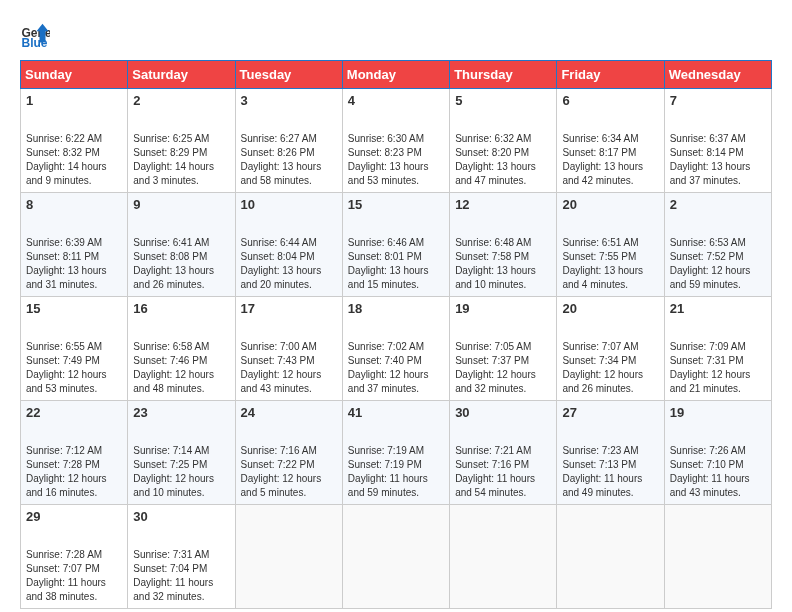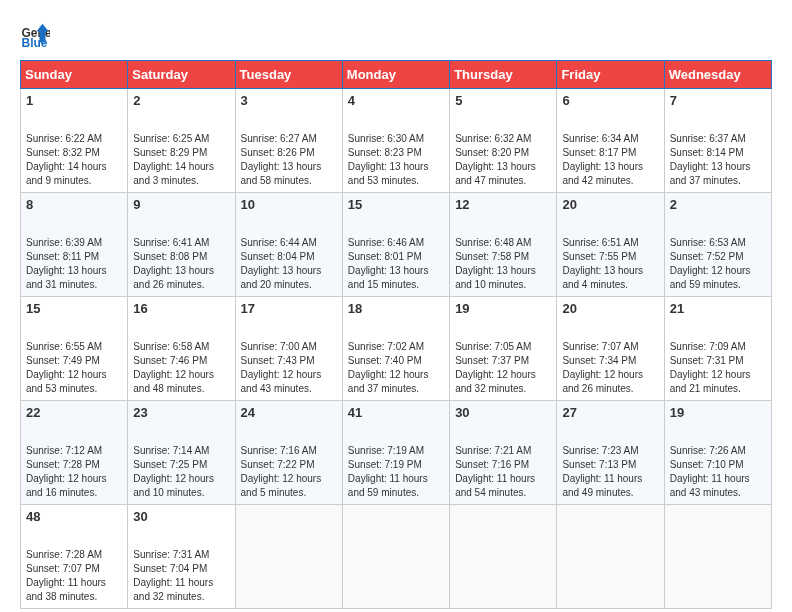--- a/index.html
+++ b/index.html
@@ -225,21 +225,21 @@
           <span class="day-num">27</span>
           <div class="day-info">Sunrise: 7:23 AM<br>Sunset: 7:13 PM<br>Daylight: 11 hours and 49 minutes.</div>
         </td>
         <td>
           <span class="day-num">19</span>
           <div class="day-info">Sunrise: 7:26 AM<br>Sunset: 7:10 PM<br>Daylight: 11 hours and 43 minutes.</div>
         </td>
       </tr>
       <tr>
         <td>
-          <span class="day-num">48</span>
+          <span class="day-num">29</span>
           <div class="day-info">Sunrise: 7:28 AM<br>Sunset: 7:07 PM<br>Daylight: 11 hours and 38 minutes.</div>
         </td>
         <td>
           <span class="day-num">30</span>
           <div class="day-info">Sunrise: 7:31 AM<br>Sunset: 7:04 PM<br>Daylight: 11 hours and 32 minutes.</div>
         </td>
         <td class="empty-cell"></td>
         <td class="empty-cell"></td>
         <td class="empty-cell"></td>
         <td class="empty-cell"></td>

